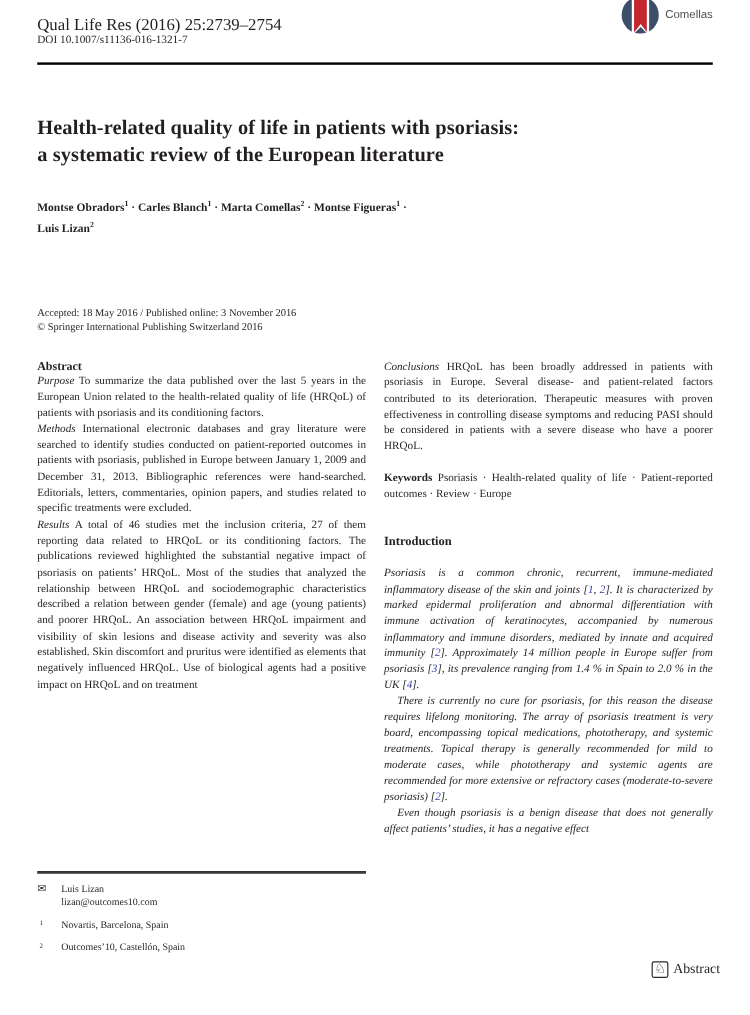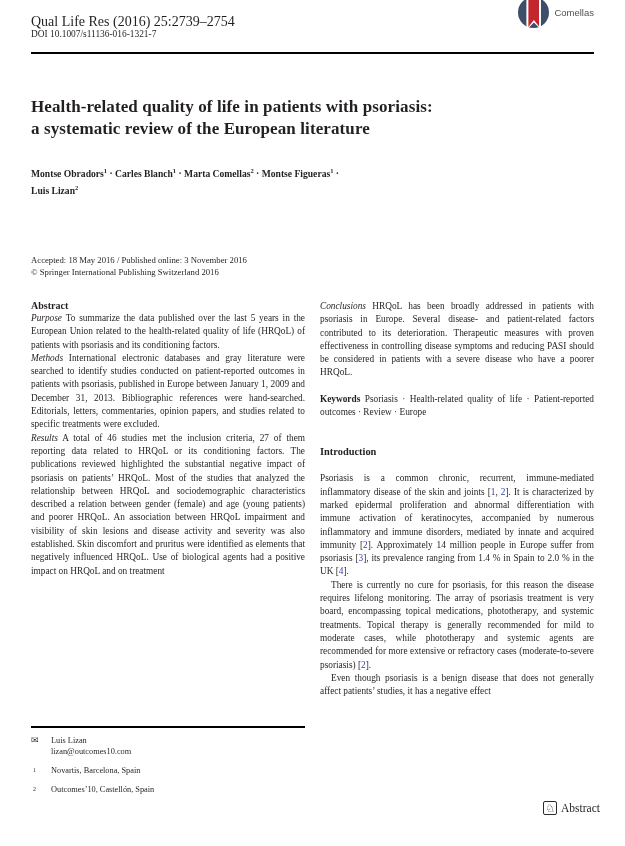--- a/index.html
+++ b/index.html
@@ -41,21 +41,21 @@
   .columns { display:flex; gap:15px; margin-top:21px; }
   .col { width:274px; }
   .col-left { display:flex; flex-direction:column; height:495px; }
   .body-text { font-size:9.3px; line-height:13.3px; text-align:justify; }
   .sec-heading { font-size:10px; font-weight:bold; margin-bottom:1px; }
   .ab-label { font-style:italic; }
   .kw-block { margin-top:13px; }
   .kw-label { font-weight:bold; }
   .intro-heading { margin-top:27px; font-size:10.4px; font-weight:bold; }
   .intro-body { margin-top:15px; }
-  .body-par { font-size:9.3px; line-height:13.3px; text-align:justify; }
+  .body-par { font-size:9.3px; line-height:13.3px; text-align:justify;font-style:italic; }
   .body-par.indent { text-indent:11px; }
   .cite { color:#3740ad; }
   
   .footnotes { margin-top:auto; }
   .fn-rule { height:1px; background:#000; }
   .supp { font-size:7.9px; line-height:10.4px; text-align:justify; padding:3px 0 6px 0; }
   .supp-label { font-weight:bold; }
   .doi-link { color:#3740ad; }
   .corr-block { padding-top:7px; font-size:8.3px; line-height:11px; }
   .corr-row { display:flex; }

